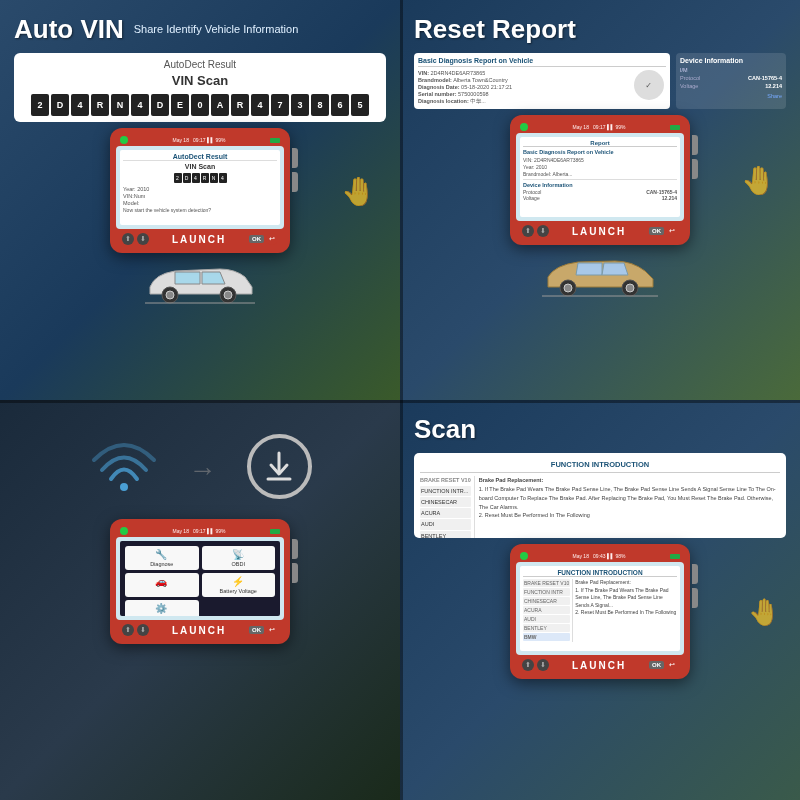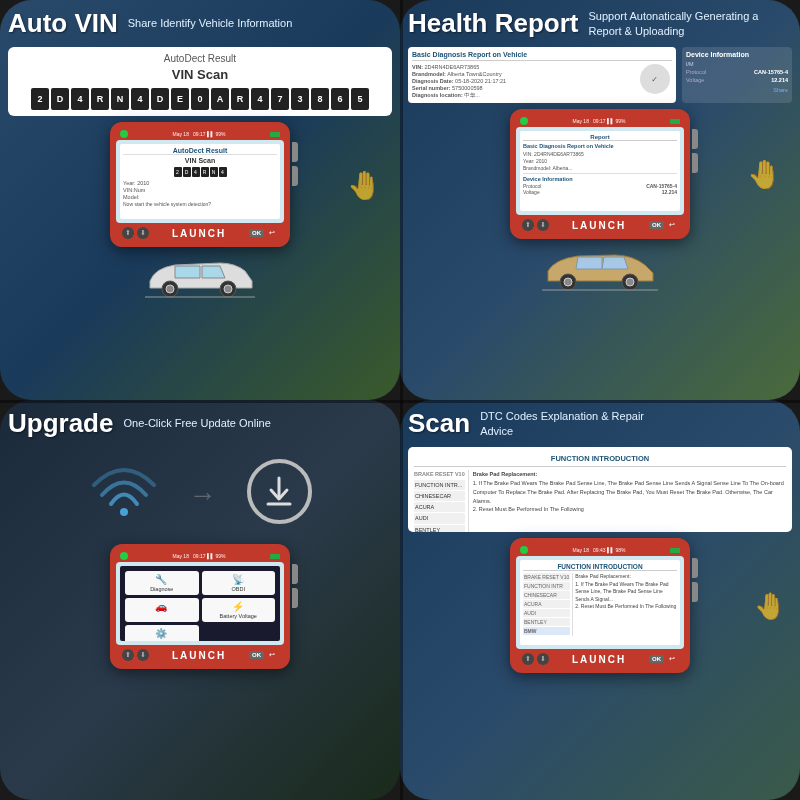--- a/index.html
+++ b/index.html
@@ -15,22 +15,21 @@
       display: grid;
       grid-template-columns: 1fr 1fr;
       grid-template-rows: 1fr 1fr;
       width: 800px;
       height: 800px;
     }
 
     .quadrant {
       position: relative;
       overflow: hidden;
-      padding: 8px;
-      border-radius: 32px;
+      padding: 14px;
     }
 
     .q1 { background: linear-gradient(135deg, #2a4a6b 0%, #1a3a5b 50%, #3a5a2a 100%); }
     .q2 { background: linear-gradient(135deg, #1a3a5b 0%, #2a4a6b 50%, #4a6a3a 100%); }
     .q3 { background: linear-gradient(135deg, #1a2a3b 0%, #2a3a4b 50%, #1a2a1a 100%); }
     .q4 { background: linear-gradient(135deg, #1a3a5b 0%, #2a4a6b 50%, #3a5a4a 100%); }
 
     .header-row {
       display: flex;
       align-items: center;
@@ -344,22 +343,21 @@
           <circle cx="88" cy="36" r="4" fill="#888"></circle>
 
           <line x1="5" y1="44" x2="115" y2="44" stroke="#999" stroke-width="1"></line>
         </g>
       </svg>
     </div>
   </div>
 
   <div class="quadrant q2">
     <div class="header-row">
-      <span class="feature-title">Health Report</span>
-      <span class="feature-desc">Support Autonatically Generating a Report &amp; Uploading</span>
+      <span class="feature-title">Reset Report</span>
     </div>
 
     <div class="q2-top-info">
       <div class="q2-report-card">
         <div style="font-size:7px;font-weight:bold;color:#1a5276;margin-bottom:3px;border-bottom:1px solid #ccc;padding-bottom:2px;">Basic Diagnosis Report on Vehicle</div>
         <div style="display:flex;gap:4px;">
           <div style="flex:1;">
             <div style="font-size:5.5px;color:#555;margin-bottom:1px;"><b>VIN:</b> 2D4RN4DE6AR73865</div>
             <div style="font-size:5.5px;color:#555;margin-bottom:1px;"><b>Brandmodel:</b> Alberta Town&amp;Country</div>
             <div style="font-size:5.5px;color:#555;margin-bottom:1px;"><b>Diagnosis Date:</b> 05-18-2020 21:17:21</div>
@@ -446,24 +444,20 @@
           <circle cx="28" cy="37" r="4" fill="#888"></circle>
           <circle cx="90" cy="37" r="8" fill="#333" stroke="#555"></circle>
           <circle cx="90" cy="37" r="4" fill="#888"></circle>
           <line x1="2" y1="45" x2="118" y2="45" stroke="#999" stroke-width="1"></line>
         </g>
       </svg>
     </div>
   </div>
 
   <div class="quadrant q3">
-    <div class="header-row">
-      <span class="feature-title">Upgrade</span>
-      <span class="feature-desc">One-Click Free Update Online</span>
-    </div>
 
     <div class="icons-row">
       <div style="text-align:center;">
         <svg width="70" height="60" viewBox="0 0 70 60">
           <g fill="none" stroke="#4a9fd4" stroke-width="4" stroke-linecap="round">
             <path d="M5,25 Q35,-5 65,25" opacity="0.4"></path>
             <path d="M13,35 Q35,10 57,35" opacity="0.6"></path>
             <path d="M22,44 Q35,25 48,44" opacity="0.8"></path>
           </g>
           <circle cx="35" cy="52" r="4" fill="#4a9fd4"></circle>
@@ -531,21 +525,20 @@
           <div class="side-btn"></div>
           <div class="side-btn"></div>
         </div>
       </div>
     </div>
   </div>
 
   <div class="quadrant q4">
     <div class="header-row">
       <span class="feature-title">Scan</span>
-      <span class="feature-desc">DTC Codes Explanation &amp; Repair Advice</span>
     </div>
 
     <div style="background:#fff;border-radius:5px;padding:6px;margin-bottom:6px;font-size:6px;color:#333;line-height:1.5;height:85px;overflow:hidden;">
       <div style="font-size:7.5px;font-weight:bold;text-align:center;color:#1a5276;margin-bottom:3px;border-bottom:1px solid #ccc;padding-bottom:2px;">FUNCTION INTRODUCTION</div>
       <div style="display:flex;gap:4px;">
         <div style="min-width:45px;border-right:1px solid #ddd;padding-right:3px;">
           <div style="font-size:5.5px;color:#888;font-weight:bold;margin-bottom:1px;">BRAKE RESET V10</div>
           <div style="font-size:5.5px;padding:1px;background:#f0f0f0;margin-bottom:1px;border-radius:1px;">FUNCTION INTR...</div>
           <div style="font-size:5.5px;padding:1px;background:#f0f0f0;margin-bottom:1px;border-radius:1px;">CHINESECAR</div>
           <div style="font-size:5.5px;padding:1px;background:#f0f0f0;margin-bottom:1px;border-radius:1px;">ACURA</div>

